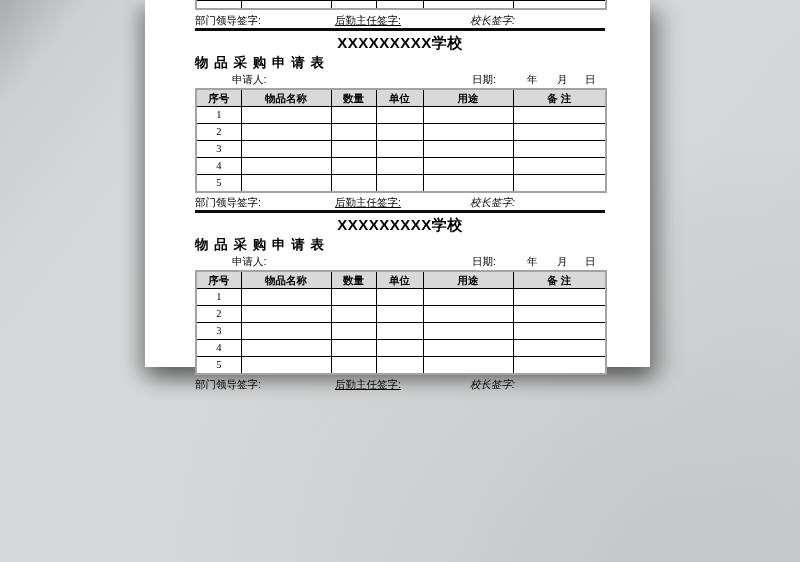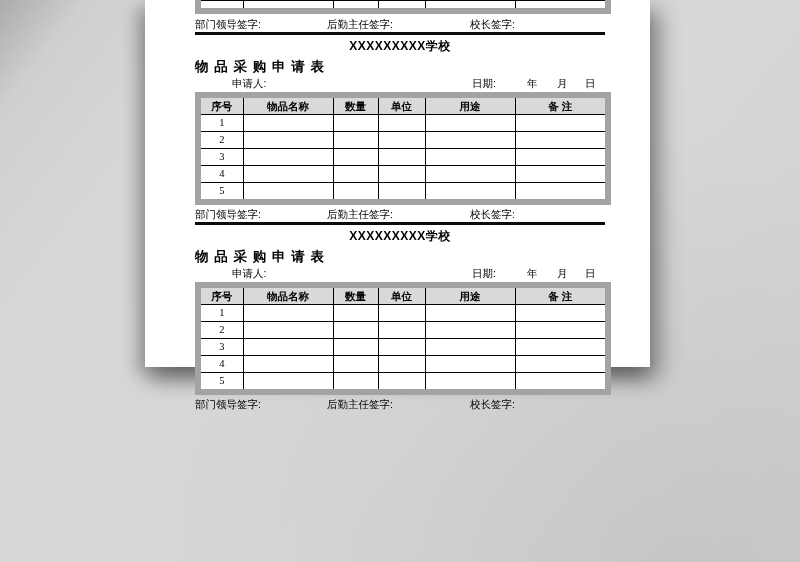--- a/index.html
+++ b/index.html
@@ -20,48 +20,48 @@
     padding:0 45px 0 50px;
     box-shadow: 12px 10px 20px rgba(0,0,0,0.28), -10px 6px 14px rgba(0,0,0,0.16), 0 14px 18px rgba(0,0,0,0.25);
   }
   table.tbl{
     border-collapse:collapse;table-layout:fixed;width:410px;
     margin:0;
   }
   table.tbl td, table.tbl th{
     border:1px solid #000;padding:0;overflow:hidden;
   }
-  table.tbl{border:6px solid #a3a3a3;}
+  table.tbl{border:2px solid #a3a3a3;}
   table.remnant{border-top:none;}
   table.remnant td{height:7px;background:#fff;}
   table.main{margin-top:2px;}
   table.main th{
     height:16px;background:#d9d9d9;
     font-size:10.5px;font-weight:bold;color:#000;text-align:center;
     line-height:16px;
   }
   table.main td{height:16px;background:#fff;}
   td.num{
     text-align:center;font-family:"Liberation Serif", serif;
     font-size:10.5px;color:#000;line-height:16px;
   }
   .sig-row{
     position:relative;height:12px;margin-top:4px;
     font-size:10.5px;color:#000;
   }
   .form-section .sig-row{margin-top:3px;}
   .sig{position:absolute;top:0;white-space:nowrap;line-height:12px;}
   .sig.s1{left:0;}
-  .sig.s2{left:132px;}
-  .sig.s3{left:275px;}
+  .sig.s2{left:140px;text-decoration:underline;}
+  .sig.s3{left:275px;font-style:italic;}
   .divider{
     height:3px;background:#0b0b0b;margin-top:2px;width:410px;
   }
   .school-title{
-    margin-top:2px;text-align:center;font-size:12px;line-height:19px;
+    margin-top:2px;text-align:center;font-size:15px;line-height:19px;
     font-weight:bold;color:#000;letter-spacing:0.5px;white-space:nowrap;
   }
   .form-title{
     margin-top:3px;text-align:left;font-size:13.5px;line-height:15px;
     font-weight:bold;color:#000;letter-spacing:1px;white-space:nowrap;
   }
   .info-row{
     position:relative;height:13px;margin-top:3px;
     font-size:10.5px;color:#000;
   }

